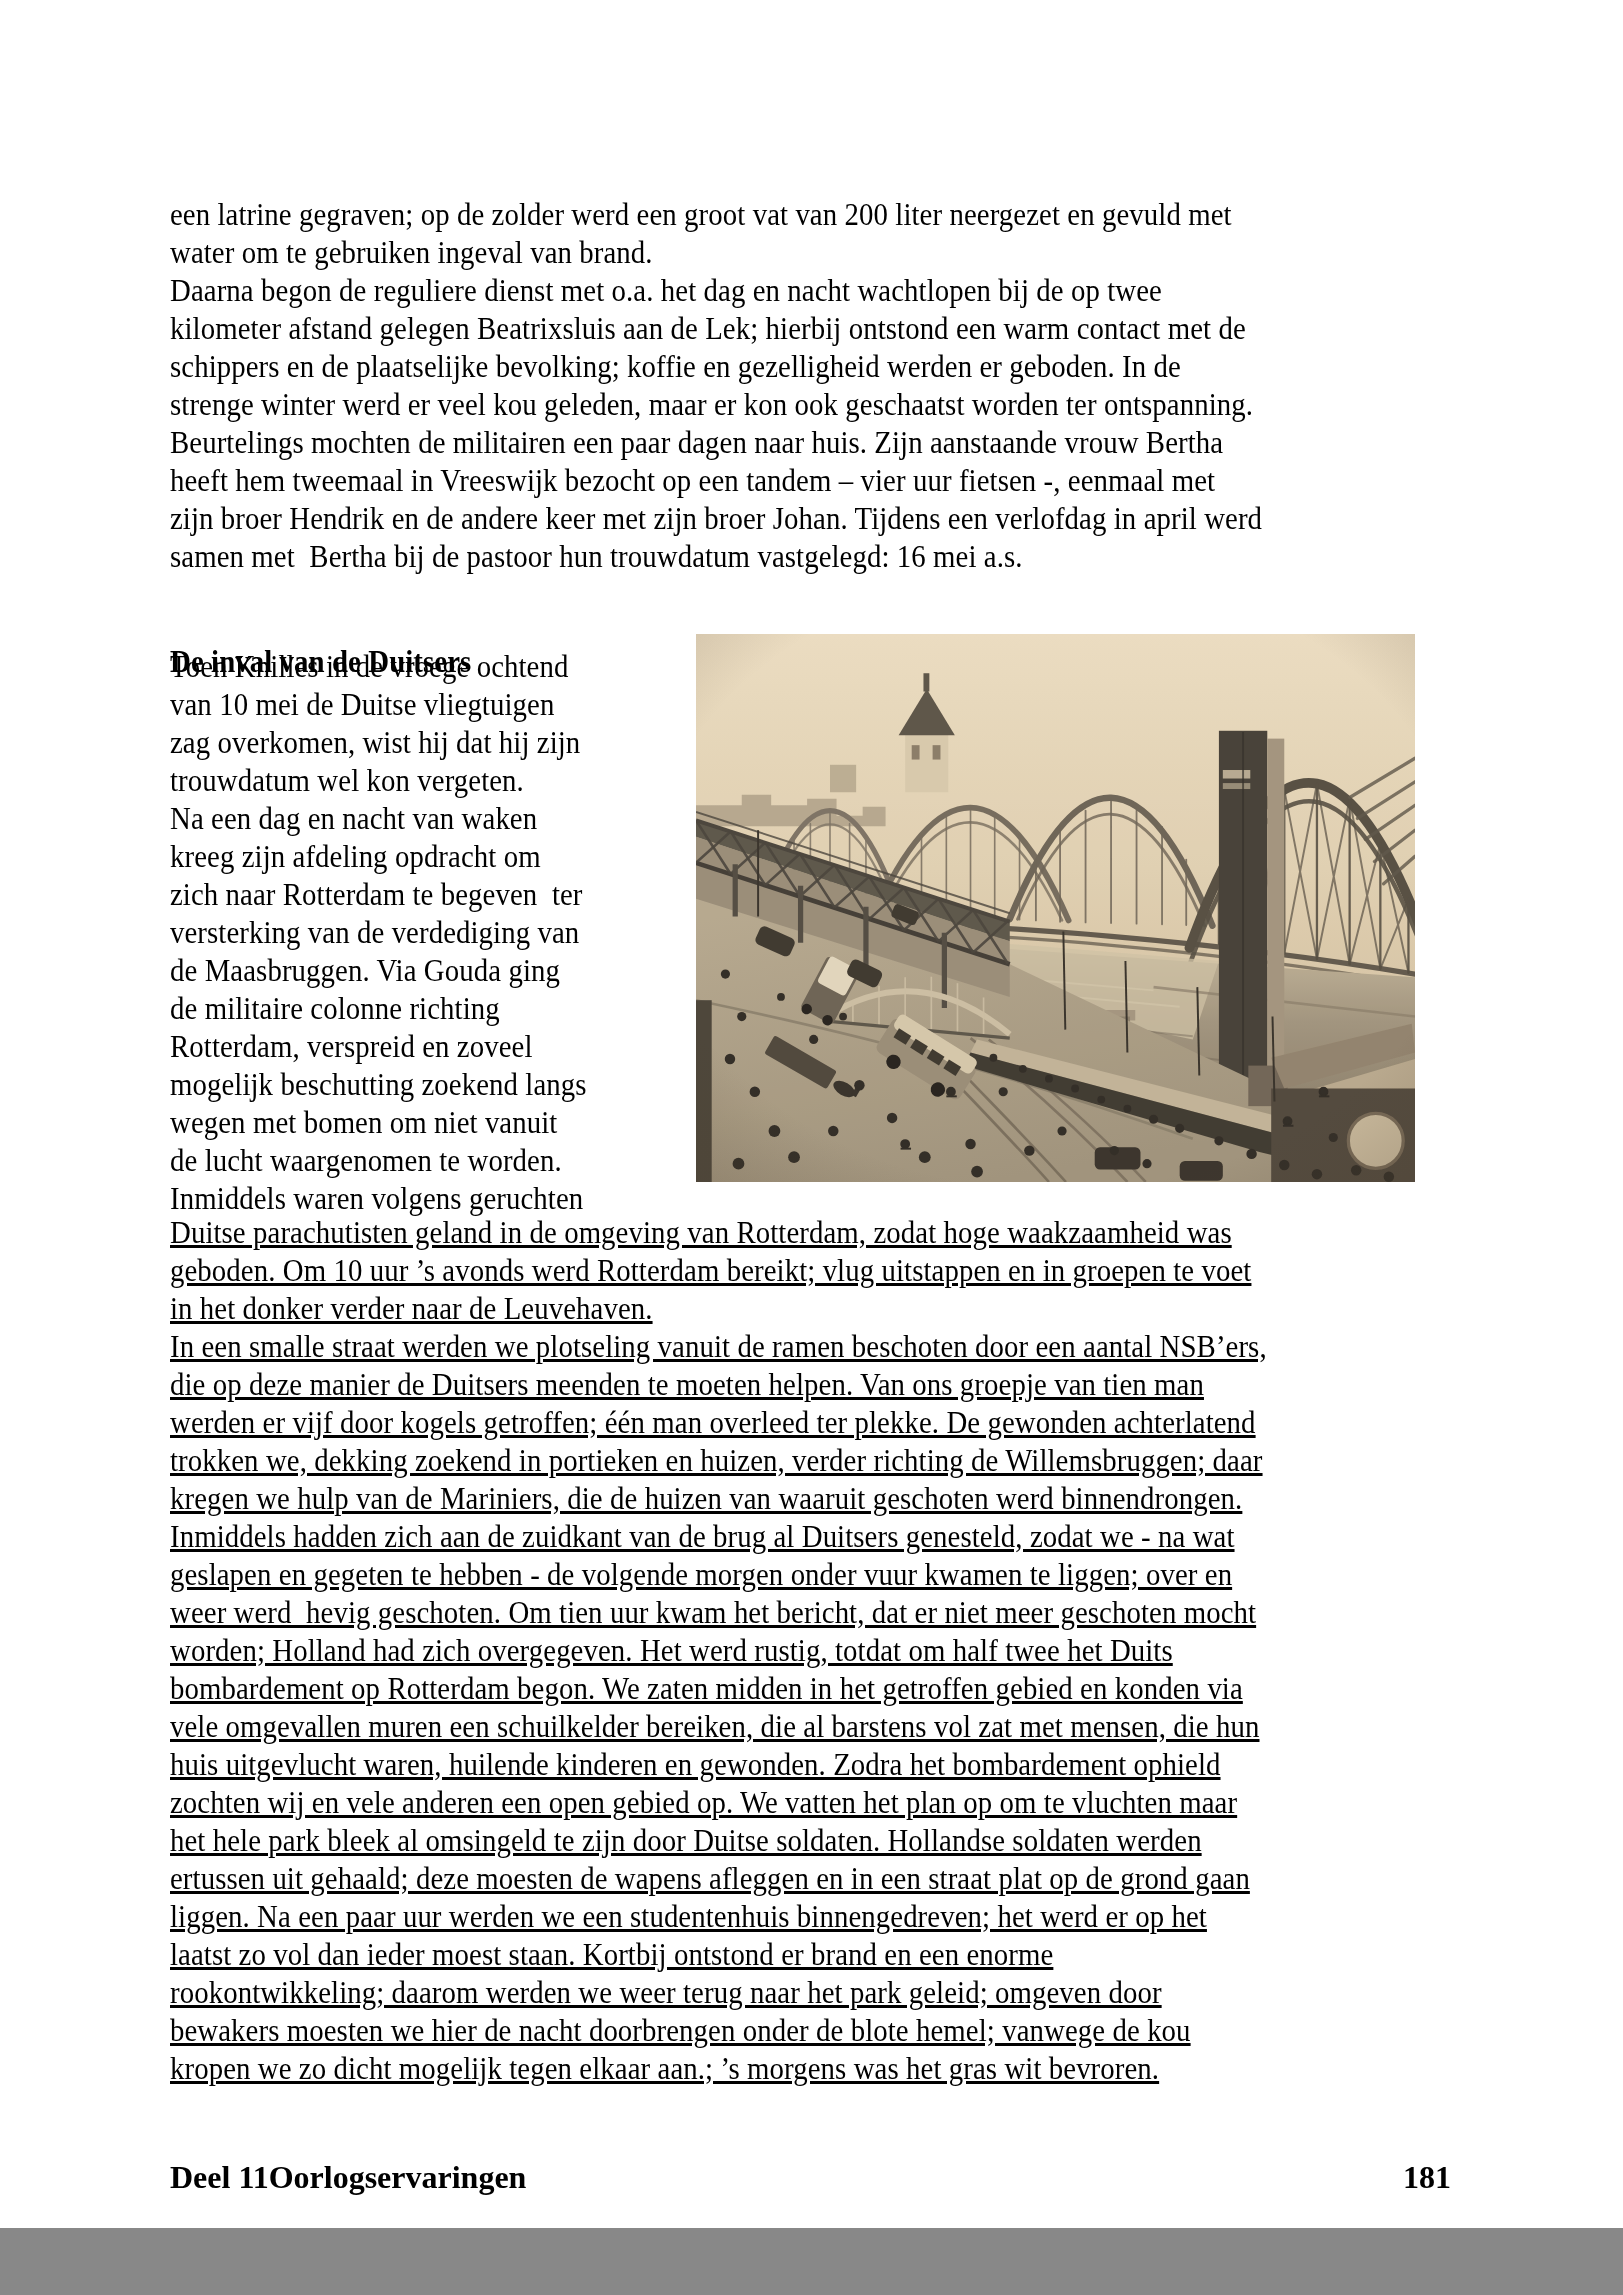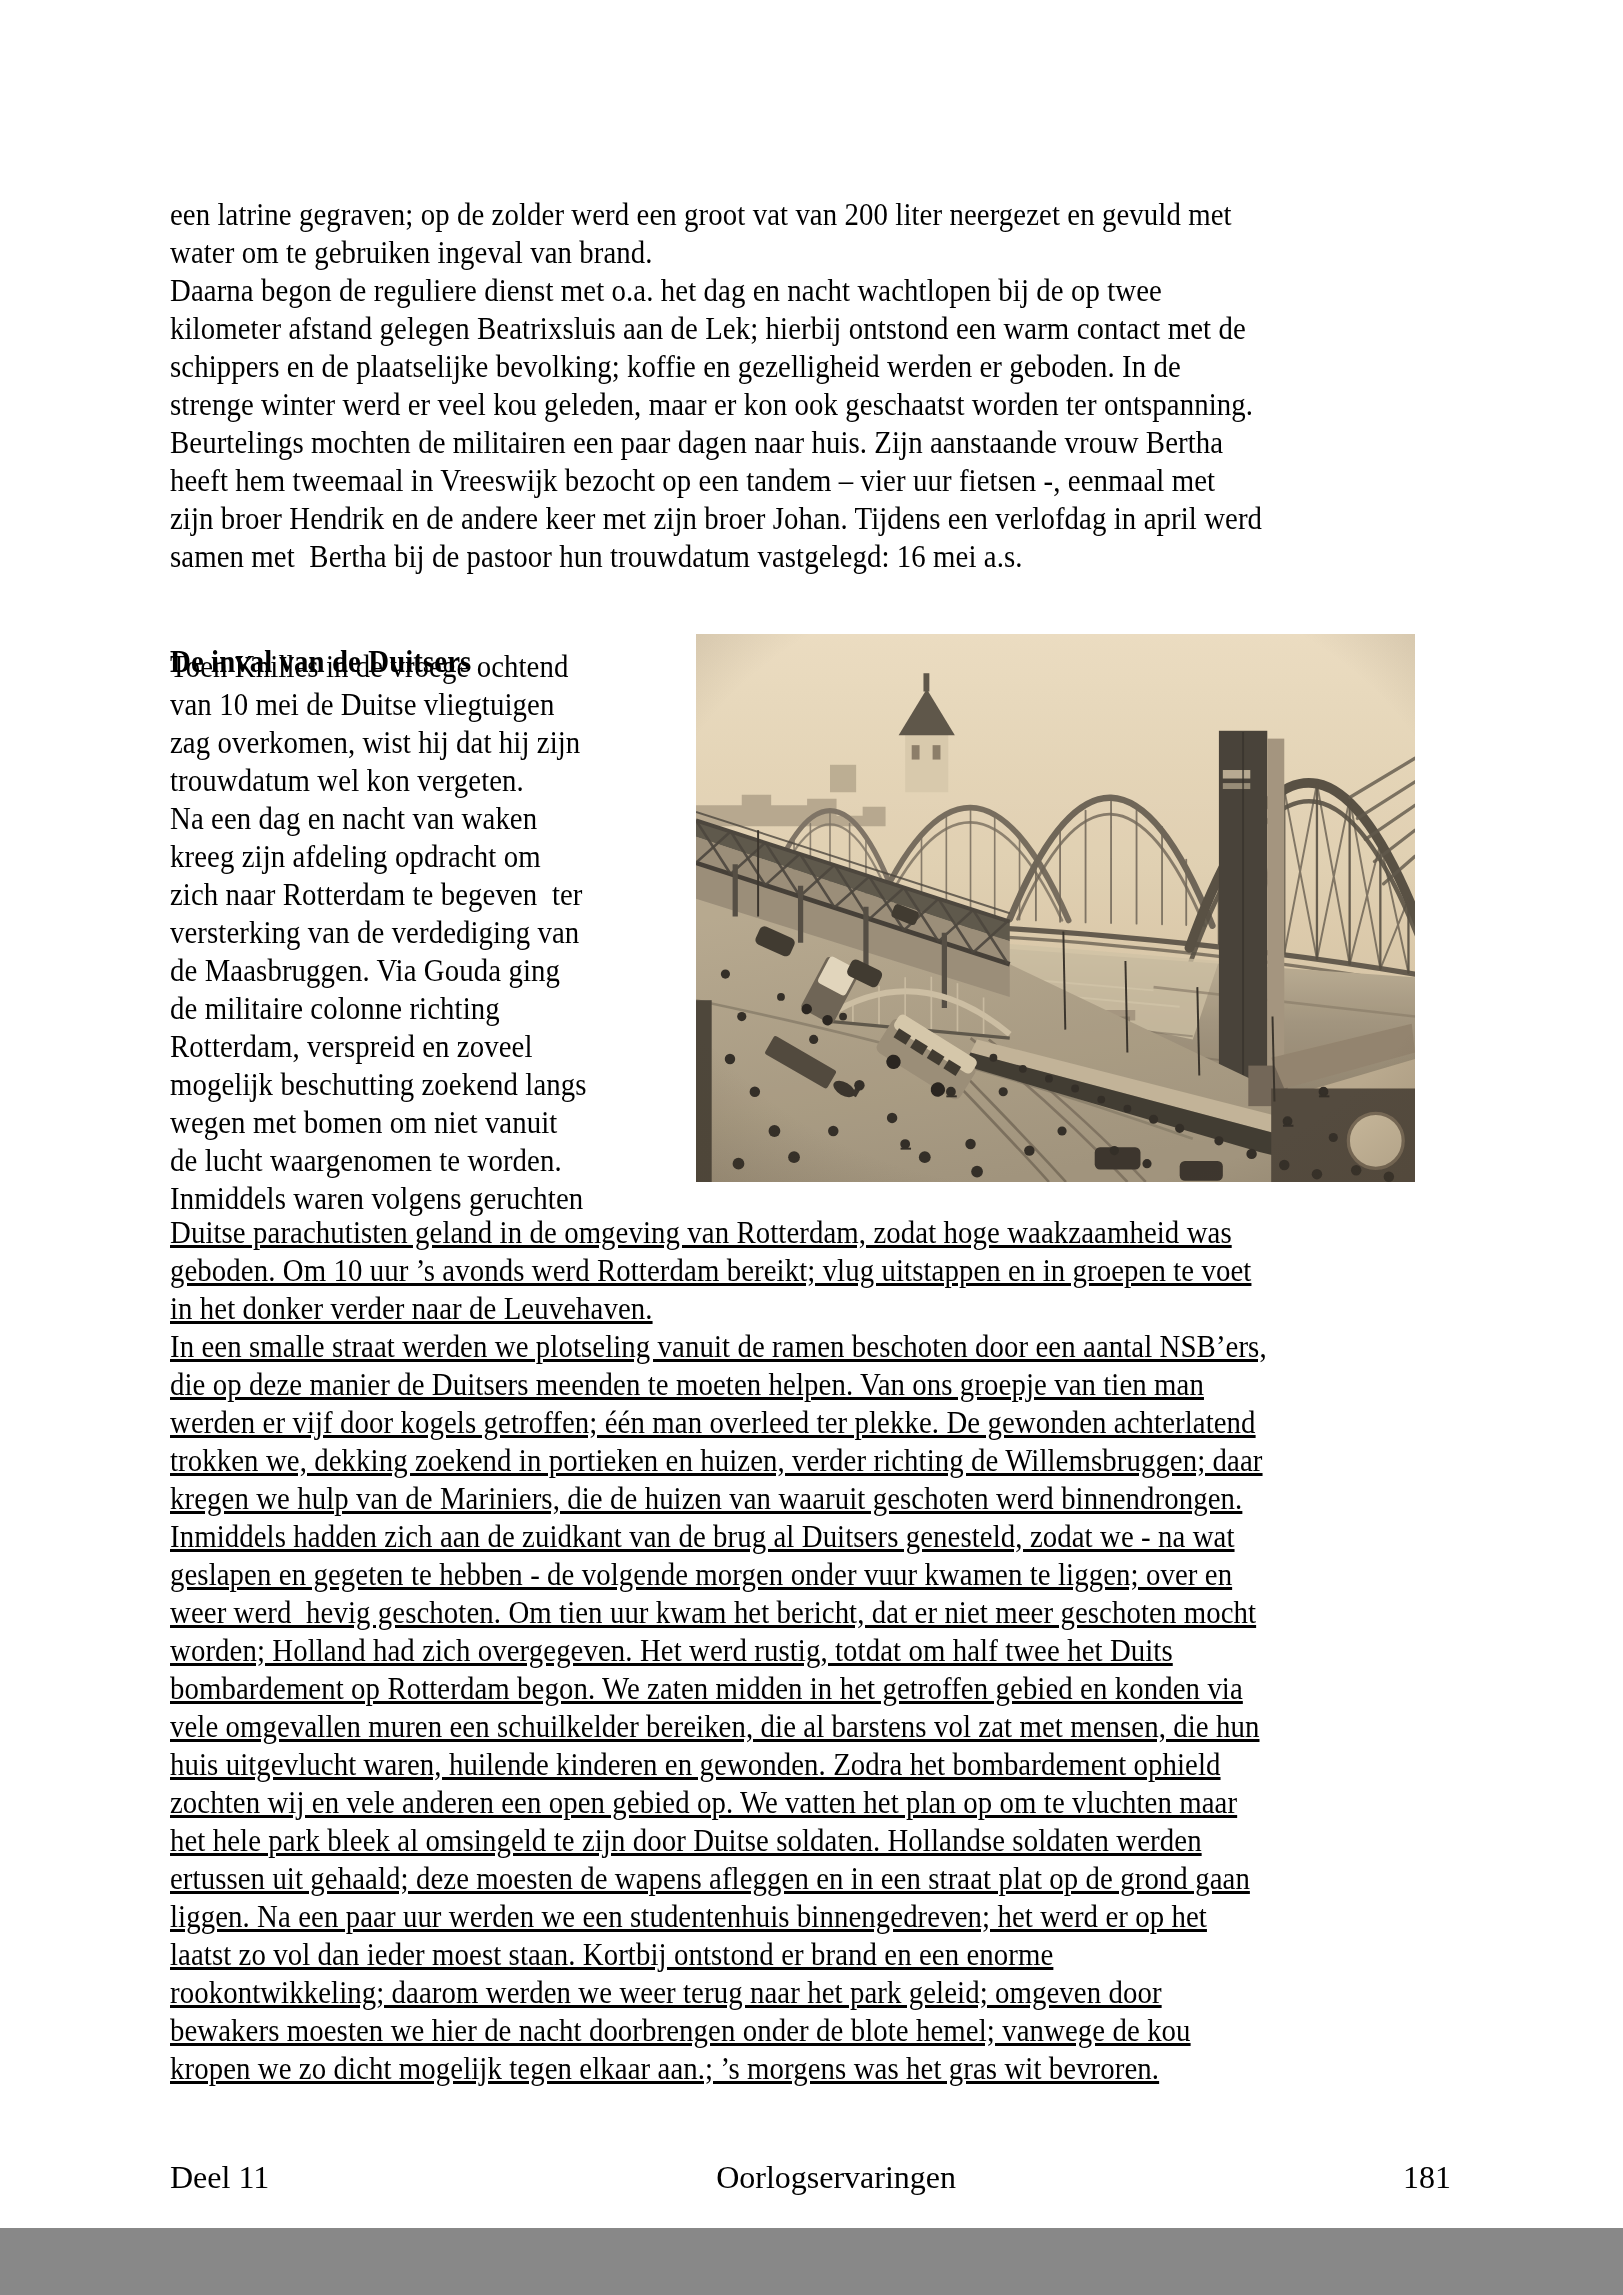--- a/index.html
+++ b/index.html
@@ -32,26 +32,26 @@
     overflow:hidden;
     background:#e6d6b9;
   }
   .photo svg{display:block;width:100%;height:100%;filter:blur(0.7px) saturate(0.9);}
   .footer{
     position:absolute;
     left:170px;top:2158px;
     width:1281px;
     display:flex;
     align-items:baseline;
-    font-weight:normal;
+    font-weight:bold;
     font-size:32px;
     line-height:38px;
   }
   .footer .f-left{flex:0 0 auto;}
-  .footer .f-center{flex:1 1 auto;text-align:center;}
+  .footer .f-center{flex:1 1 auto;}
   .footer .f-right{flex:0 0 auto;text-align:left;}
 </style>
 </head>
 <body>
 
 <div class="page">
 
   <div class="textblock block-top">
       <div class="line">een latrine gegraven; op de zolder werd een groot vat van 200 liter neergezet en gevuld met</div>
       <div class="line">water om te gebruiken ingeval van brand.</div>

